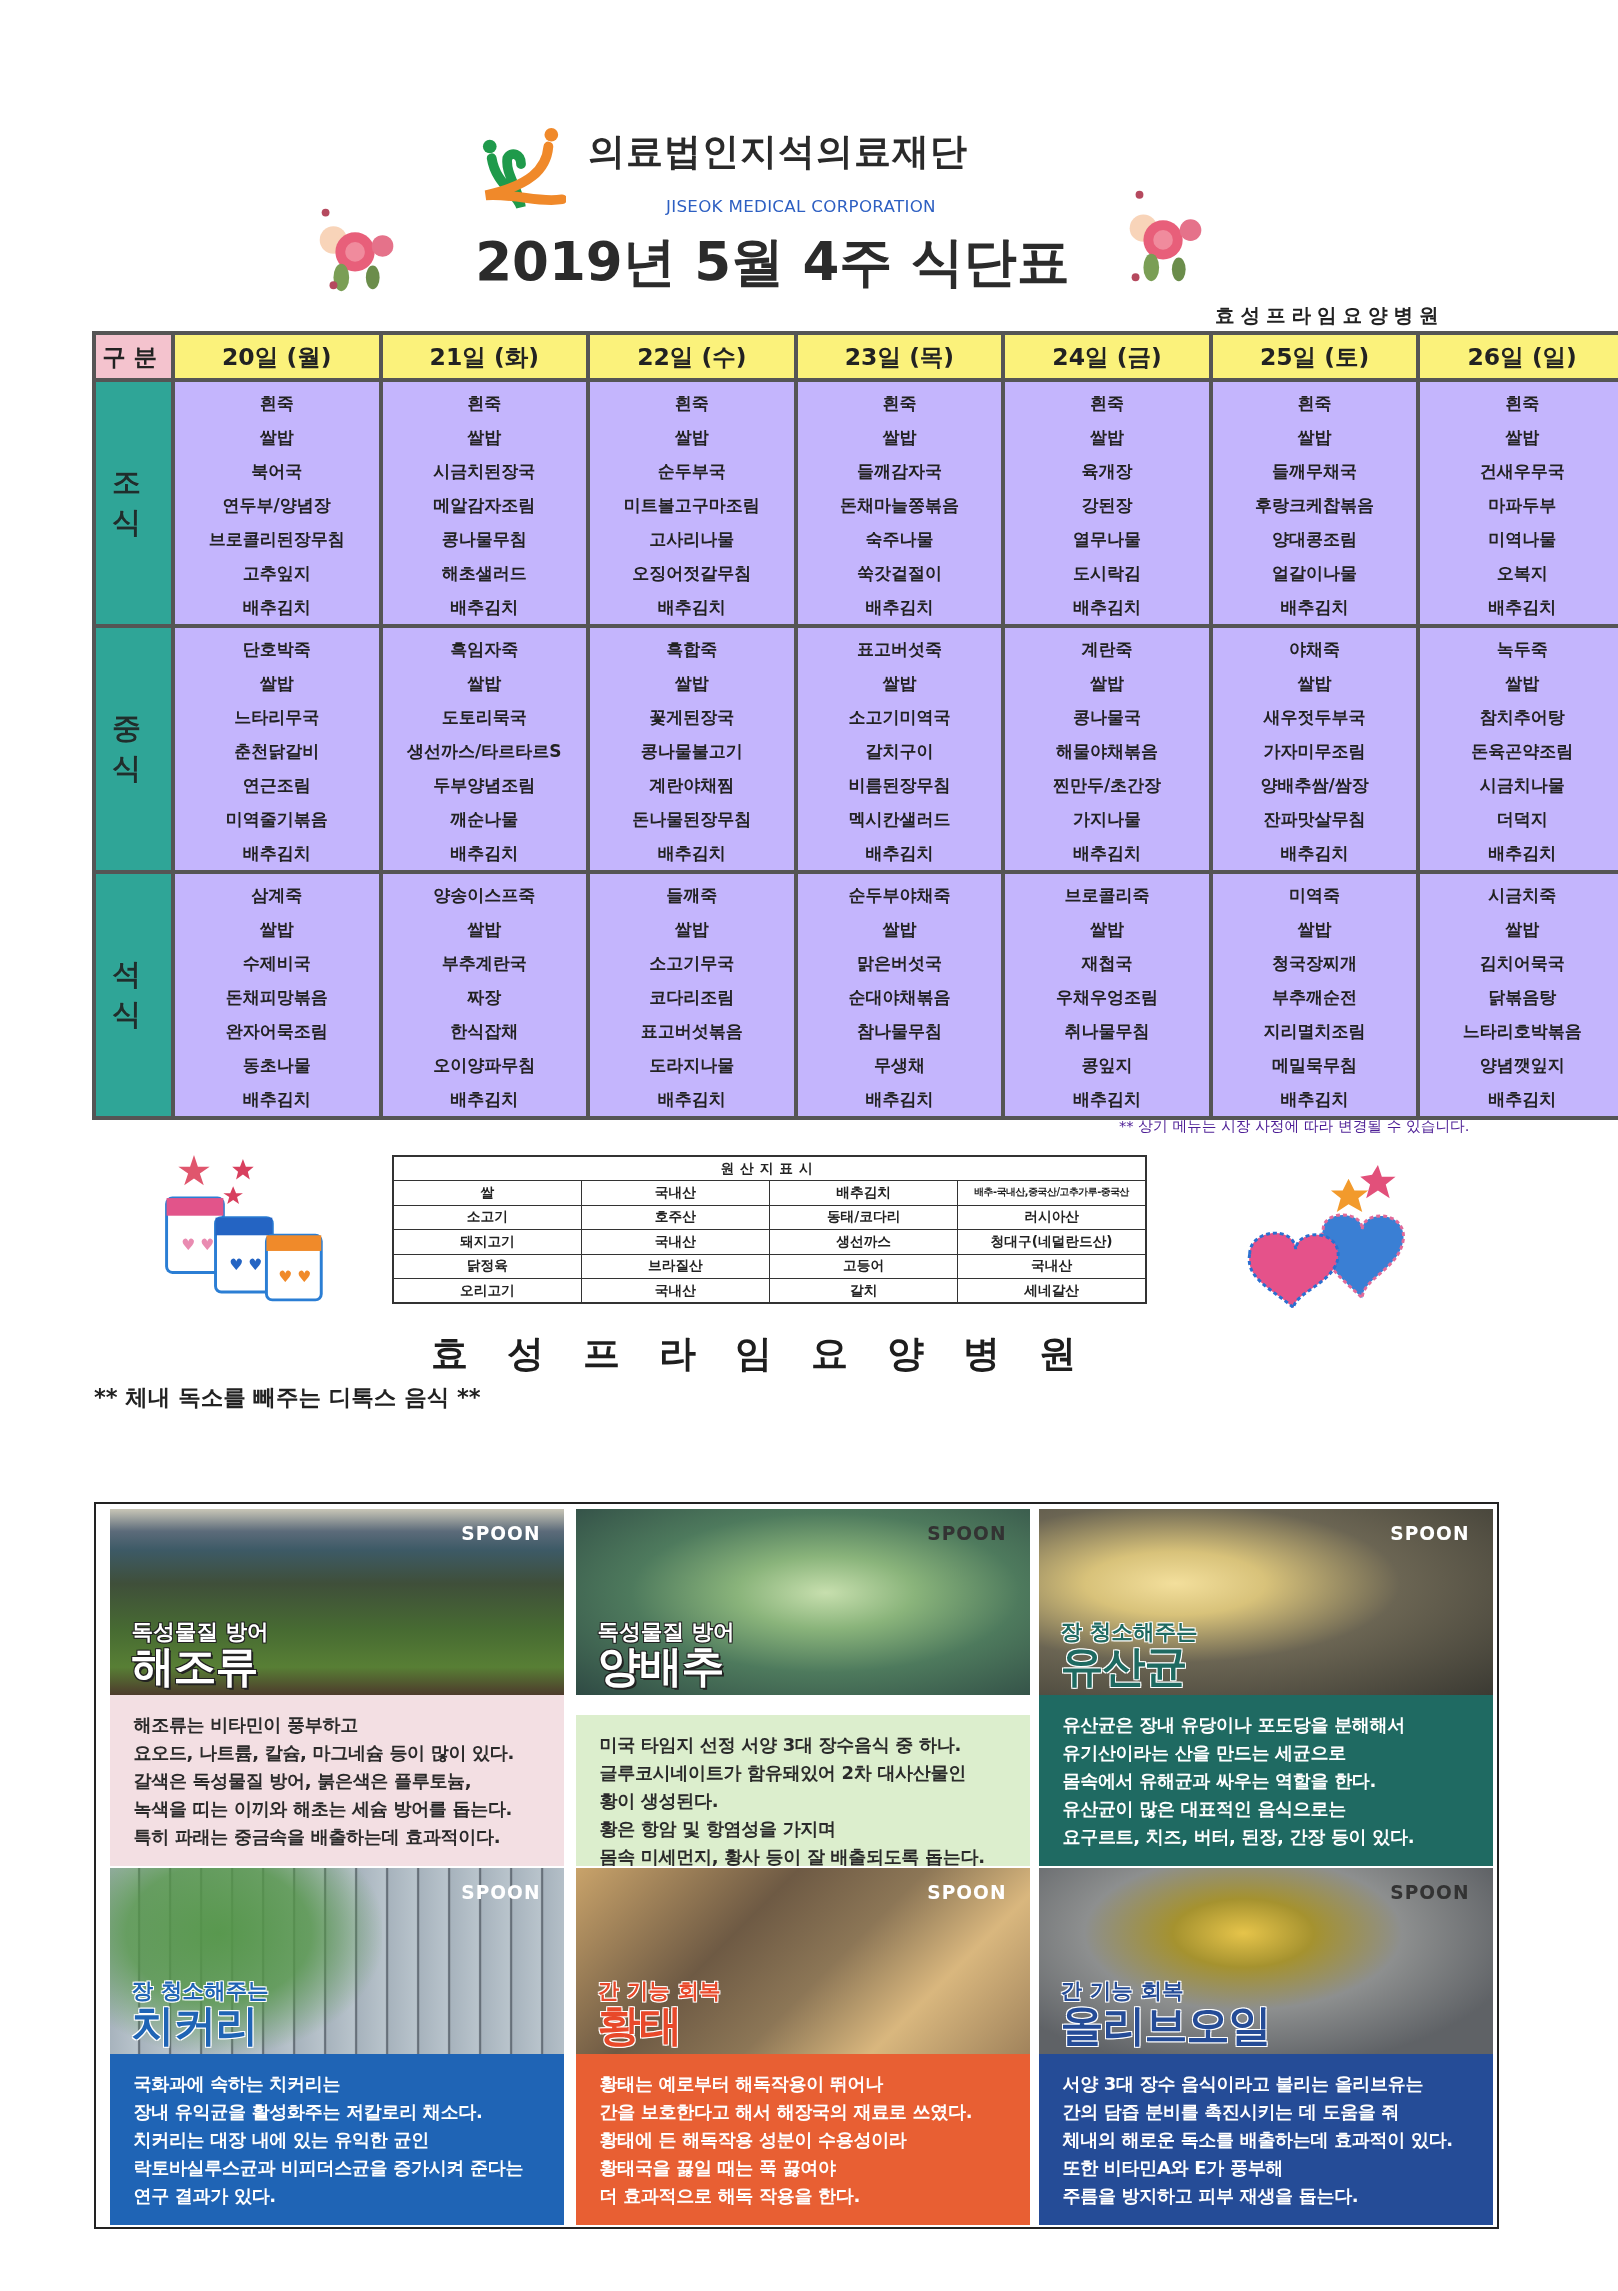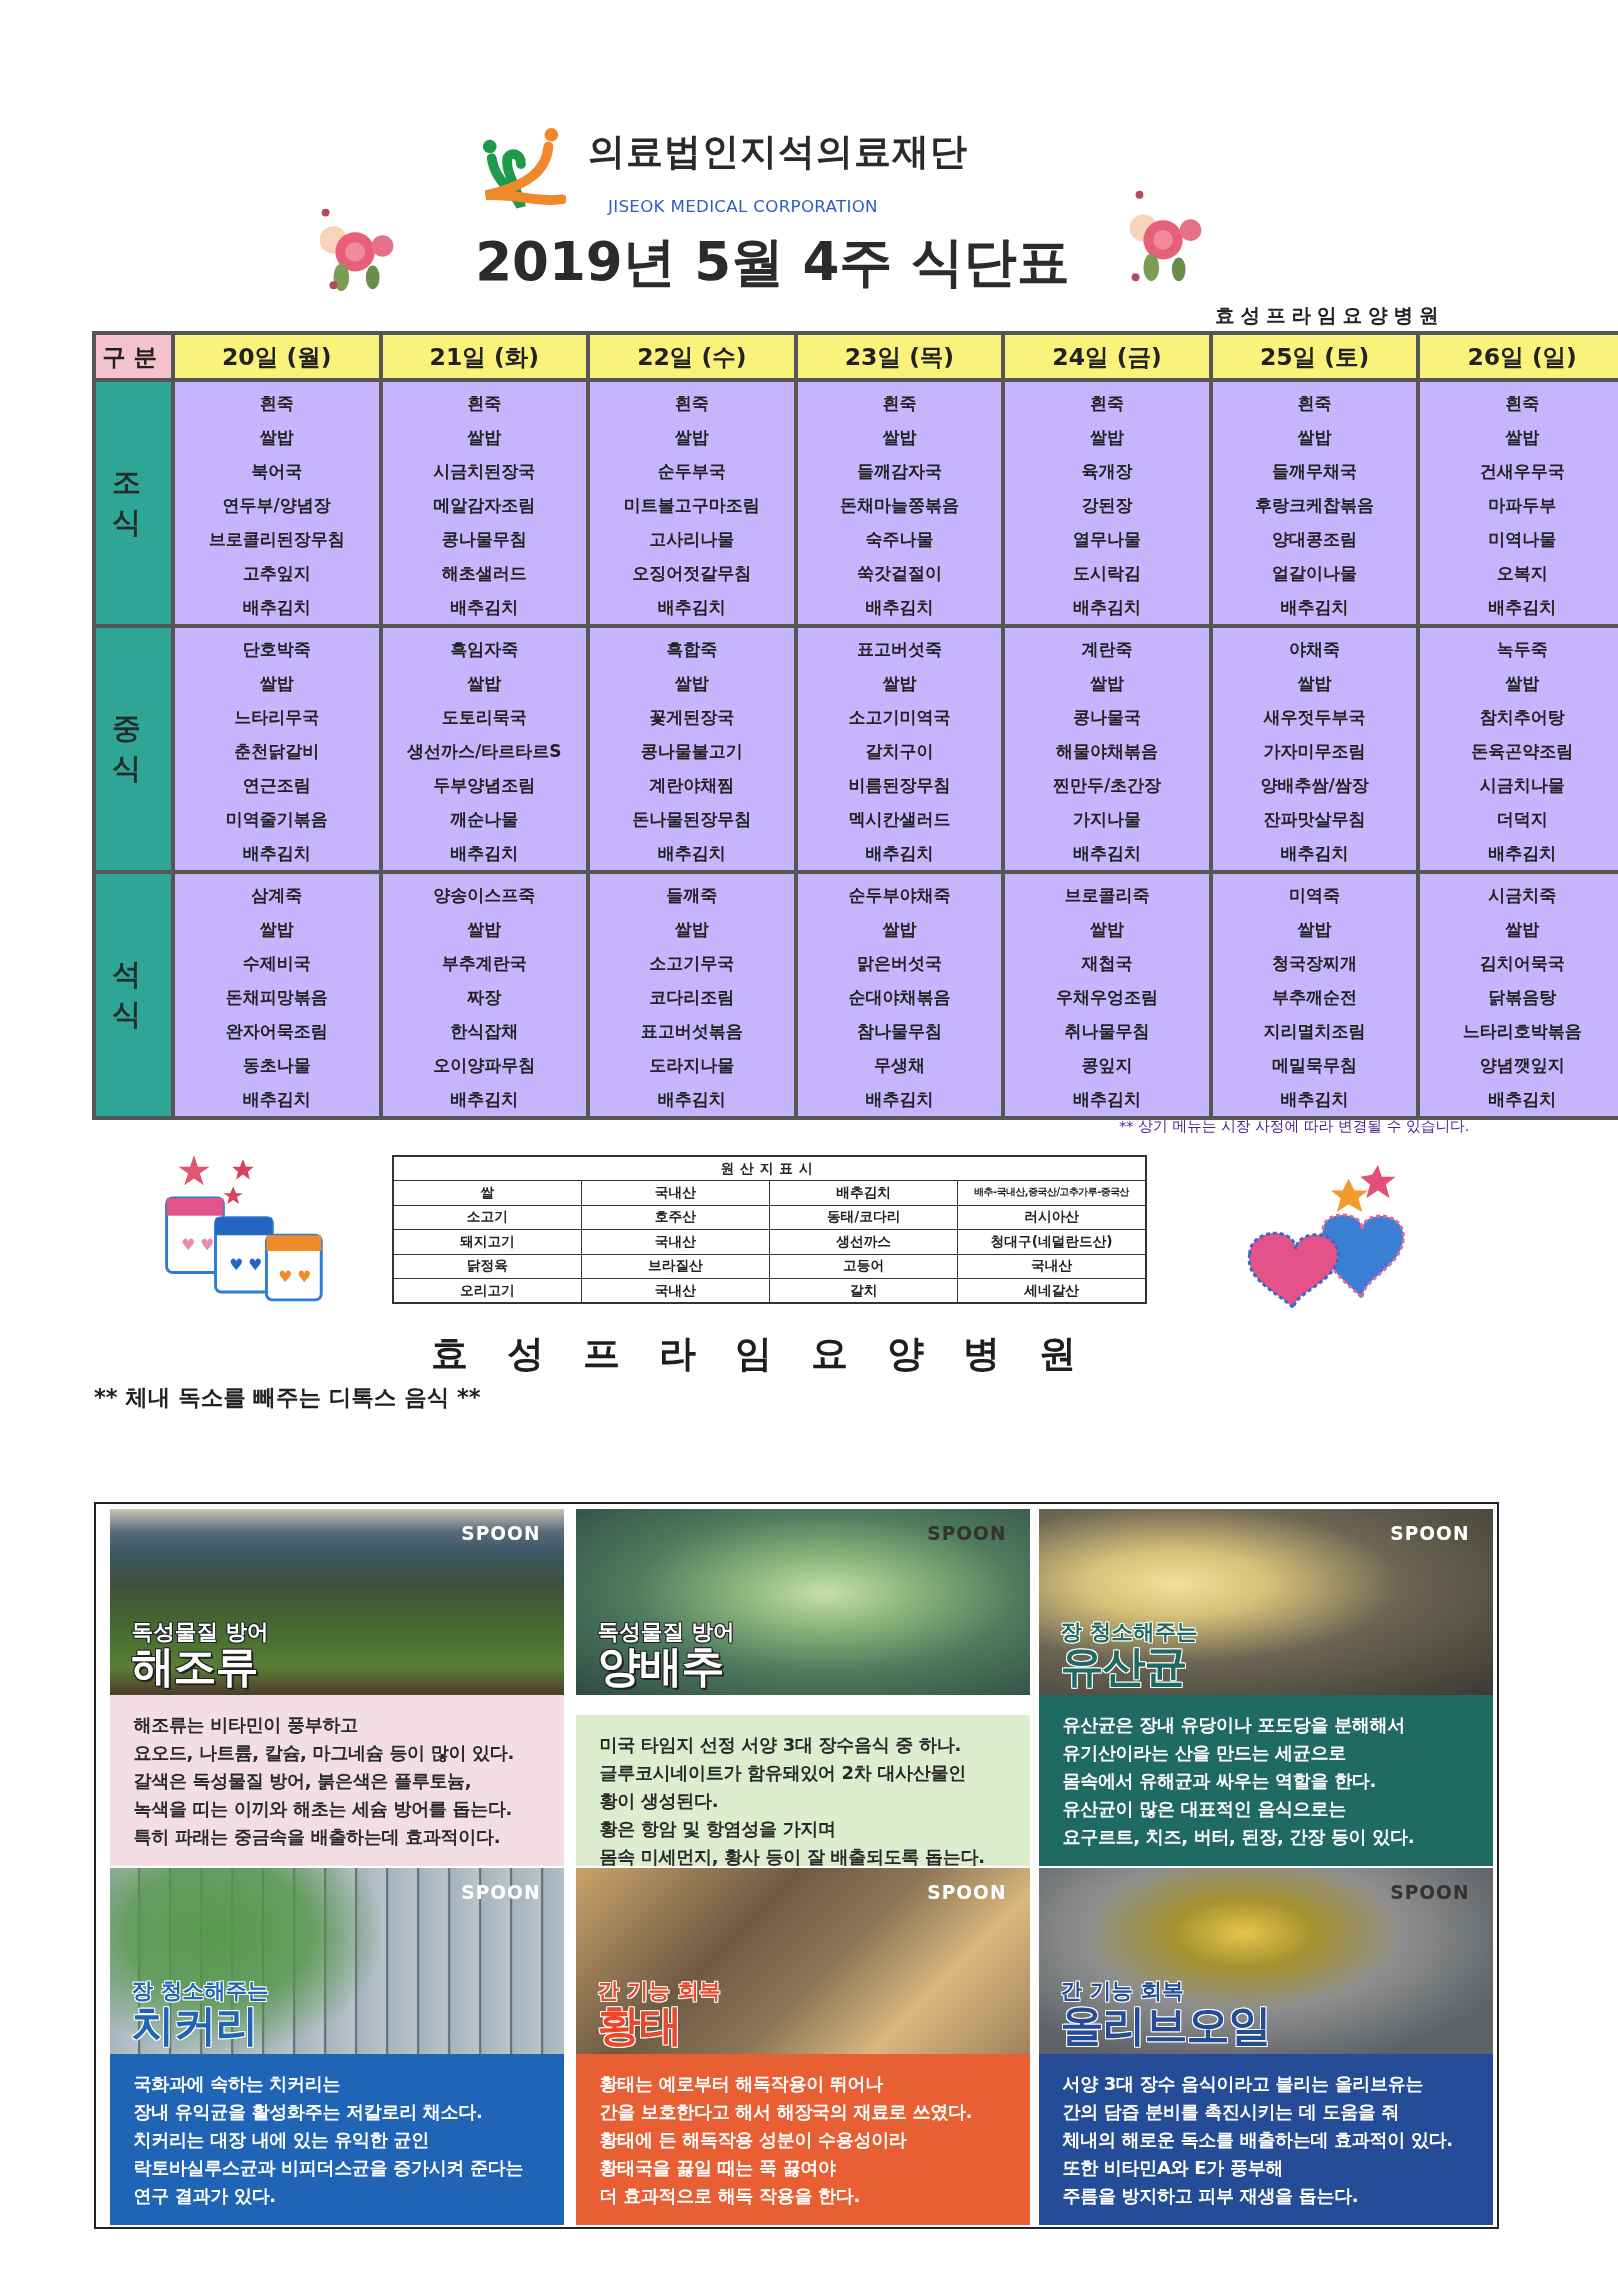--- a/index.html
+++ b/index.html
@@ -2,21 +2,21 @@
 <html><head>
   <meta charset="utf-8">
   <style>
     * { box-sizing: border-box; margin: 0; padding: 0; }
     html, body { width: 1618px; height: 2292px; background: #ffffff; overflow: hidden; }
     body { position: relative; font-family: "DejaVu Sans", "Liberation Sans", sans-serif; color: #1a1a1a; }
 
     
     .logo { position: absolute; left: 478px; top: 125px; width: 88px; height: 86px; }
     .org-name { position: absolute; left: 588px; top: 127px; font-size: 37px; font-weight: bold; color: #2a2a2a; letter-spacing: 1px; }
-    .org-eng { position: absolute; left: 608px; top: 196px; font-size: 16.7px; color: #2d5fc2; letter-spacing: 0.3px; }
+    .org-eng { position: absolute; left: 666px; top: 196px; font-size: 16.7px; color: #2d5fc2; letter-spacing: 0.3px; }
     .main-title { position: absolute; left: 0; width: 1529px; top: 227px; text-align: center; font-size: 53px; font-weight: bold; color: #2b2b2b; padding-left: 16px; }
     .main-title span { display: inline-block; margin-left: 0; }
     .flower { position: absolute; width: 108px; height: 108px; }
     .flower-left { left: 304px; top: 191px; }
     .flower-right { left: 1112px; top: 181px; }
     .hospital-small { position: absolute; left: 1215px; top: 302px; font-size: 19.6px; font-weight: bold; letter-spacing: 5.9px; color: #222; }
 
     
     .menu-table { position: absolute; left: 92px; top: 331px; width: 1536px; border-collapse: separate; border-spacing: 0; border: 2.9px solid #555; table-layout: fixed; }
     .menu-table th, .menu-table td { border: 2px solid #555; }

